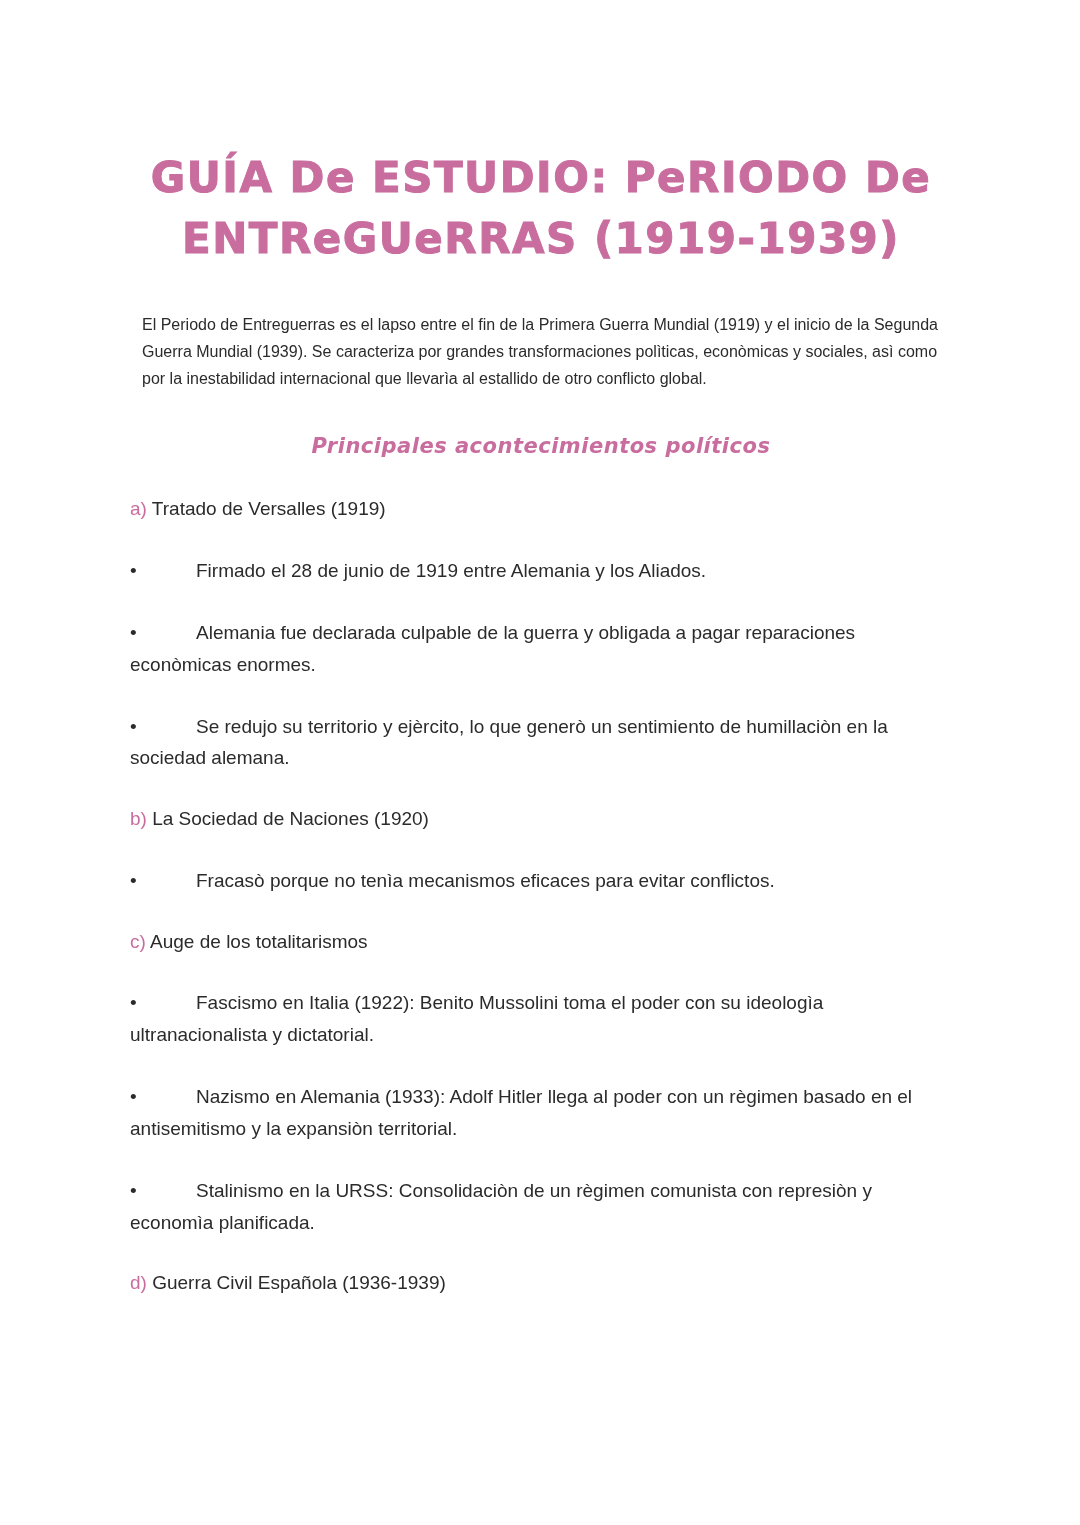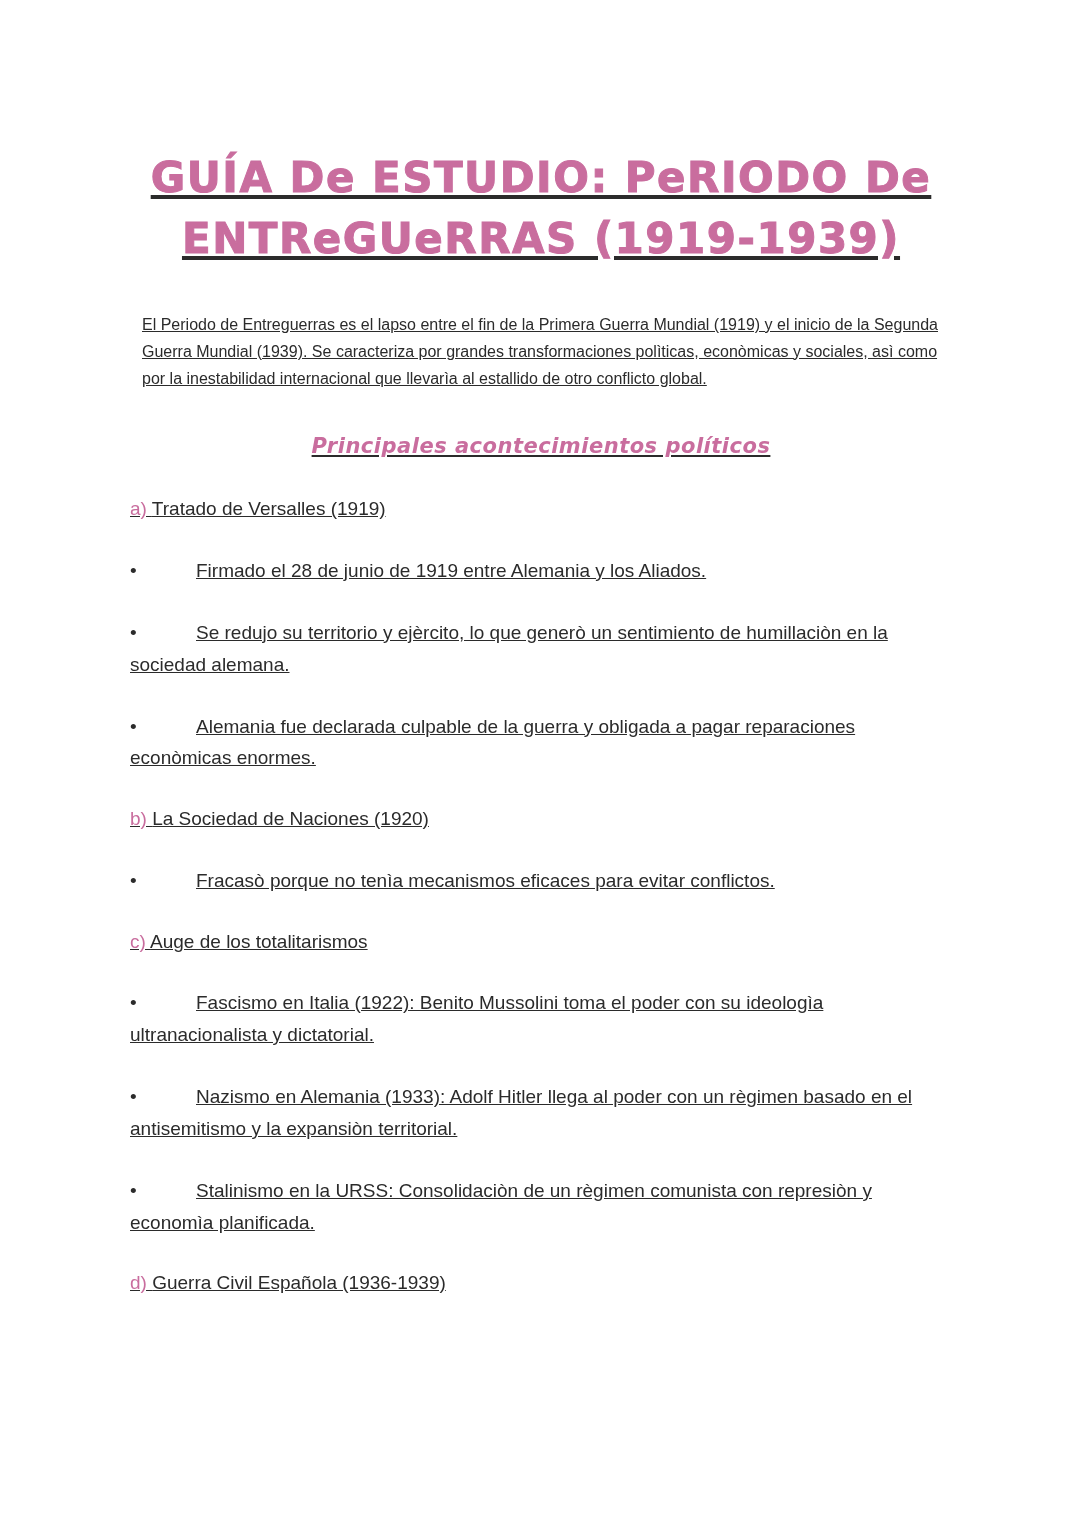--- a/index.html
+++ b/index.html
@@ -11,21 +11,20 @@
     position: relative;
     width: 1080px;
     height: 1525px;
     box-sizing: border-box;
     margin: 0 auto;
     background: #ffffff;
     padding: 148px 128px 20px 130px;
     font-family: "Liberation Sans", "DejaVu Sans", sans-serif;
     color: var(--body-color, #2b2b2b);
     overflow: hidden;
-    text-decoration: underline;
   }
   .title {
     font-family: "DejaVu Sans", "Liberation Sans", sans-serif;
     font-weight: 800;
     color: var(--accent, #c96d9e);
     text-align: center;
     font-size: 42px;
     line-height: 1.45;
     letter-spacing: 1.5px;
     margin: 0 0 42px 0;
@@ -74,22 +73,22 @@
     <span>ENTReGUeRRAS (1919-1939)</span>
   </h1>
 
   <p class="intro">El Periodo de Entreguerras es el lapso entre el fin de la Primera Guerra Mundial (1919) y el inicio de la Segunda Guerra Mundial (1939). Se caracteriza por grandes transformaciones polìticas, econòmicas y sociales, asì como por la inestabilidad internacional que llevarìa al estallido de otro conflicto global.</p>
 
   <h2 class="section-heading">Principales acontecimientos políticos</h2>
 
   <div id="content">
       <p class="subheading"><span class="prefix">a) </span><span>Tratado de Versalles (1919)</span></p>
       <p class="bullet-item"><span class="bullet-dot">•</span><span>Firmado el 28 de junio de 1919 entre Alemania y los Aliados.</span></p>
+      <p class="bullet-item"><span class="bullet-dot">•</span><span>Alemania fue declarada culpable de la guerra y obligada a pagar reparaciones econòmicas enormes.</span></p>
       <p class="bullet-item"><span class="bullet-dot">•</span><span>Se redujo su territorio y ejèrcito, lo que generò un sentimiento de humillaciòn en la sociedad alemana.</span></p>
-      <p class="bullet-item"><span class="bullet-dot">•</span><span>Alemania fue declarada culpable de la guerra y obligada a pagar reparaciones econòmicas enormes.</span></p>
       <p class="subheading"><span class="prefix">b) </span><span>La Sociedad de Naciones (1920)</span></p>
       <p class="bullet-item"><span class="bullet-dot">•</span><span>Fracasò porque no tenìa mecanismos eficaces para evitar conflictos.</span></p>
       <p class="subheading"><span class="prefix">c) </span><span>Auge de los totalitarismos</span></p>
       <p class="bullet-item"><span class="bullet-dot">•</span><span>Fascismo en Italia (1922): Benito Mussolini toma el poder con su ideologìa ultranacionalista y dictatorial.</span></p>
       <p class="bullet-item"><span class="bullet-dot">•</span><span>Nazismo en Alemania (1933): Adolf Hitler llega al poder con un règimen basado en el antisemitismo y la expansiòn territorial.</span></p>
       <p class="bullet-item"><span class="bullet-dot">•</span><span>Stalinismo en la URSS: Consolidaciòn de un règimen comunista con represiòn y economìa planificada.</span></p>
       <p class="subheading"><span class="prefix">d) </span><span>Guerra Civil Española (1936-1939)</span></p>
     </div>
 </div>
 

